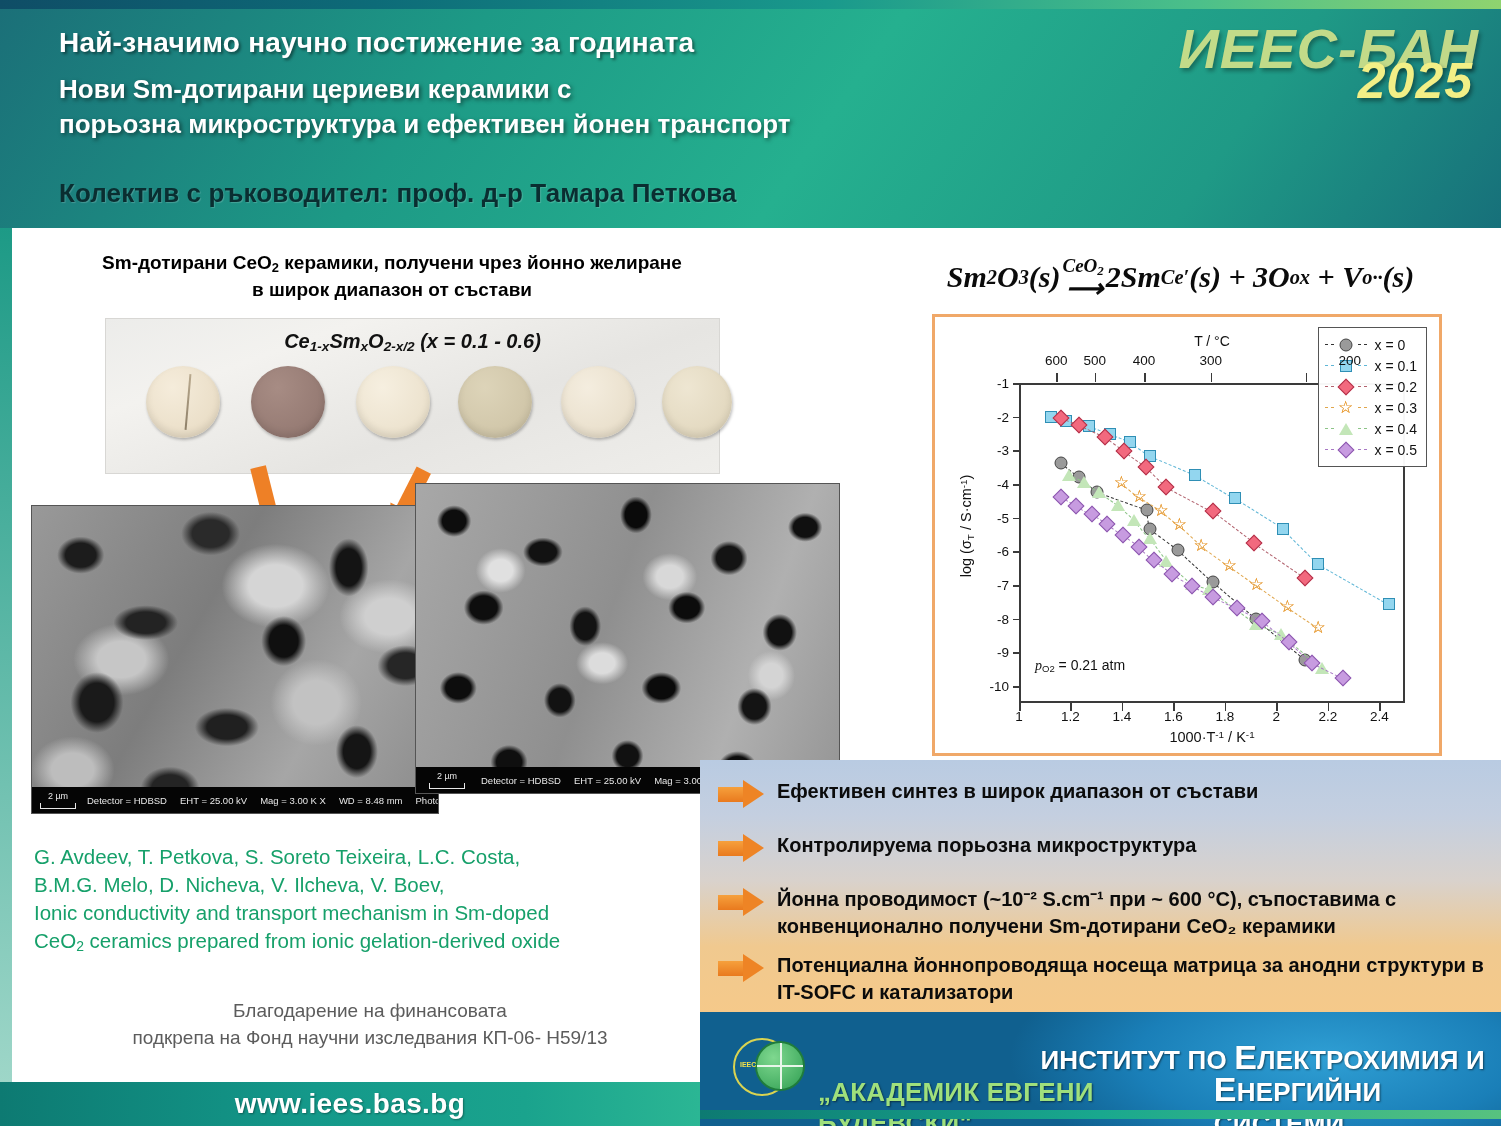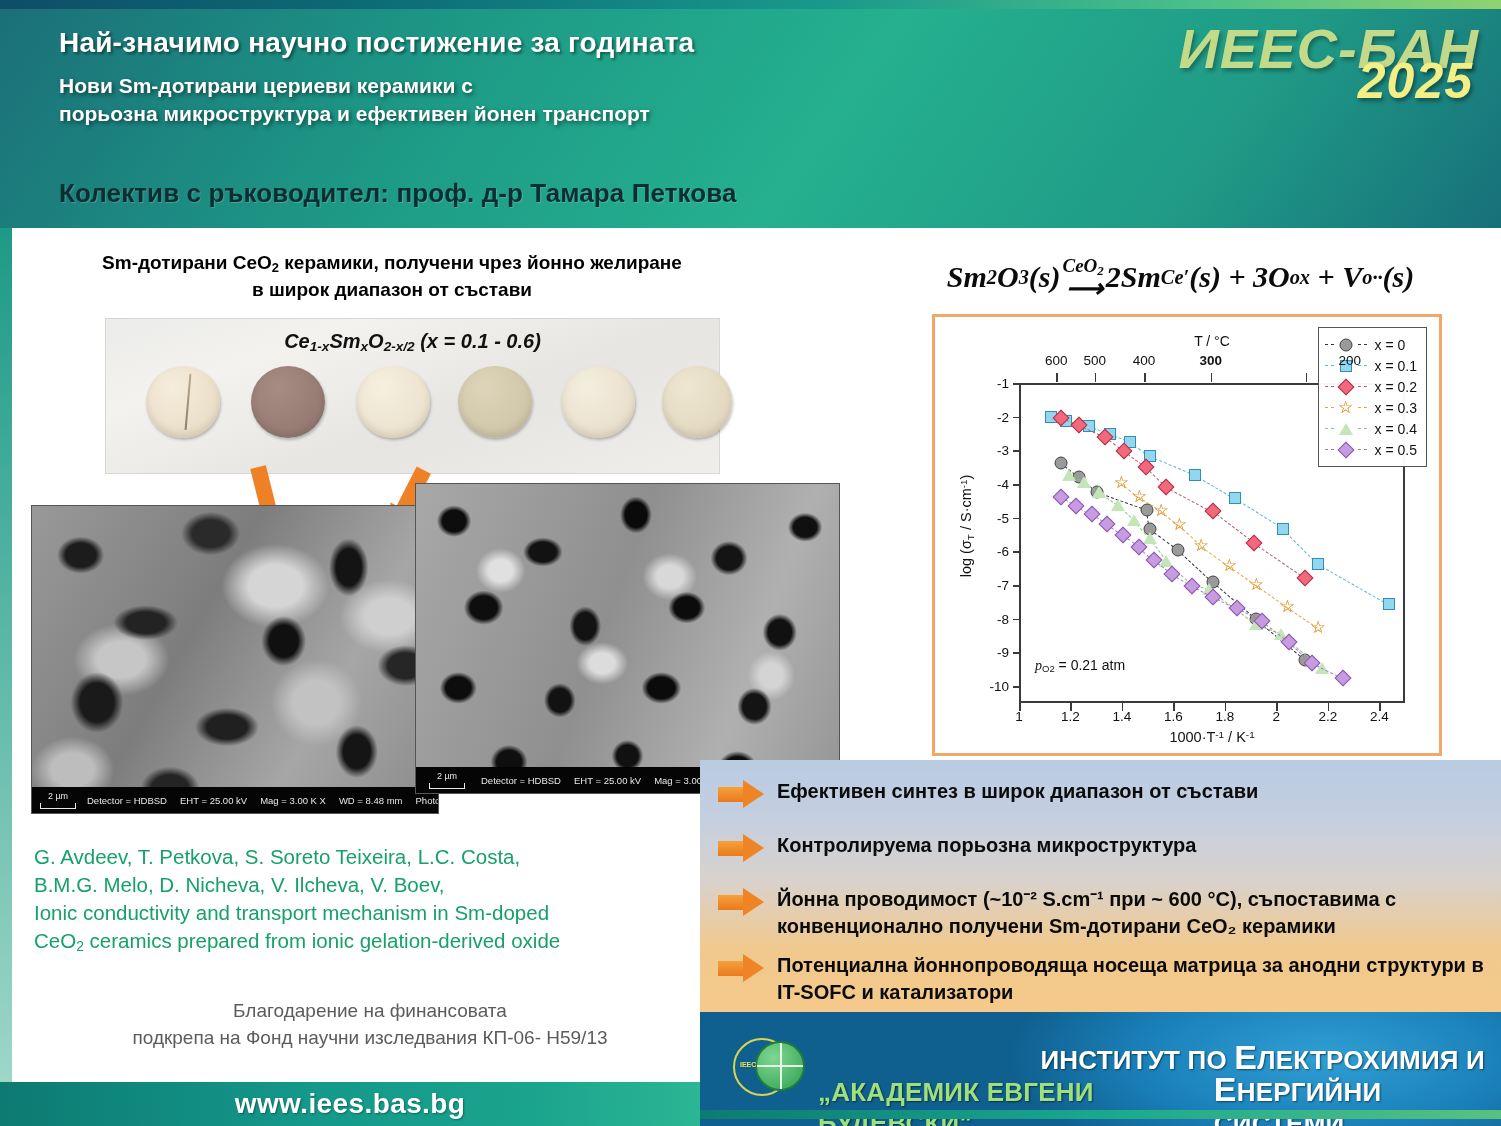--- a/index.html
+++ b/index.html
@@ -22,21 +22,21 @@
     position:absolute; left:0; top:0; width:1501px; height:9px;
     background:linear-gradient(90deg,#0f4d66 0%,#0d6b78 25%,#19998c 55%,#4cc08a 80%,#8fd36f 100%);
   }
   .hdr-line1 {
     position:absolute; left:59px; top:27px;
     font-size:28px; font-weight:700; color:#ffffff; letter-spacing:.2px;
     text-shadow:2px 2px 3px rgba(0,0,0,.45);
   }
   .hdr-title {
     position:absolute; left:59px; top:72px; width:1090px;
-    font-size:21px; font-weight:700; color:#ffffff; line-height:1.33;
+    font-size:26px; font-weight:700; color:#ffffff; line-height:1.33;
     text-shadow:2px 2px 4px rgba(0,0,0,.5);
   }
   .hdr-lead {
     position:absolute; left:59px; top:178px;
     font-size:26px; font-weight:600; color:#0a2e31; letter-spacing:.1px;
     text-shadow:1px 1px 1px rgba(255,255,255,.18);
   }
   .logo-ieees {
     position:absolute; right:22px; top:16px;
     font-size:56px; font-weight:700; font-style:italic;
@@ -778,21 +778,21 @@
             <span class="legend-dash" style="border-top-color: rgb(168, 120, 196);"></span>
             <span class="legend-label">x = 0.5</span>
           </div>
         </div>
     <div class="toptick-label" style="left: 121.313px;">600</div>
         <div class="toptick" style="left: 121.313px;"></div>
         <div class="toptick-label" style="left: 159.656px;">500</div>
         <div class="toptick" style="left: 159.656px;"></div>
         <div class="toptick-label" style="left: 209.064px;">400</div>
         <div class="toptick" style="left: 209.064px;"></div>
-        <div class="toptick-label" style="left: 275.713px; font-weight: bold;">300</div>
+        <div class="toptick-label" style="left: 275.713px;">300</div>
         <div class="toptick" style="left: 275.713px;"></div>
         <div class="toptick-label" style="left: 370.669px; margin-left: 44px;">200</div>
         <div class="toptick" style="left: 370.669px;"></div>
         <div class="xtick-label" style="left: 84px;">1</div>
         <div class="xtick" style="left: 84px;"></div>
         <div class="xtick-label" style="left: 135.467px;">1.2</div>
         <div class="xtick" style="left: 135.467px;"></div>
         <div class="xtick-label" style="left: 186.933px;">1.4</div>
         <div class="xtick" style="left: 186.933px;"></div>
         <div class="xtick-label" style="left: 238.4px;">1.6</div>

